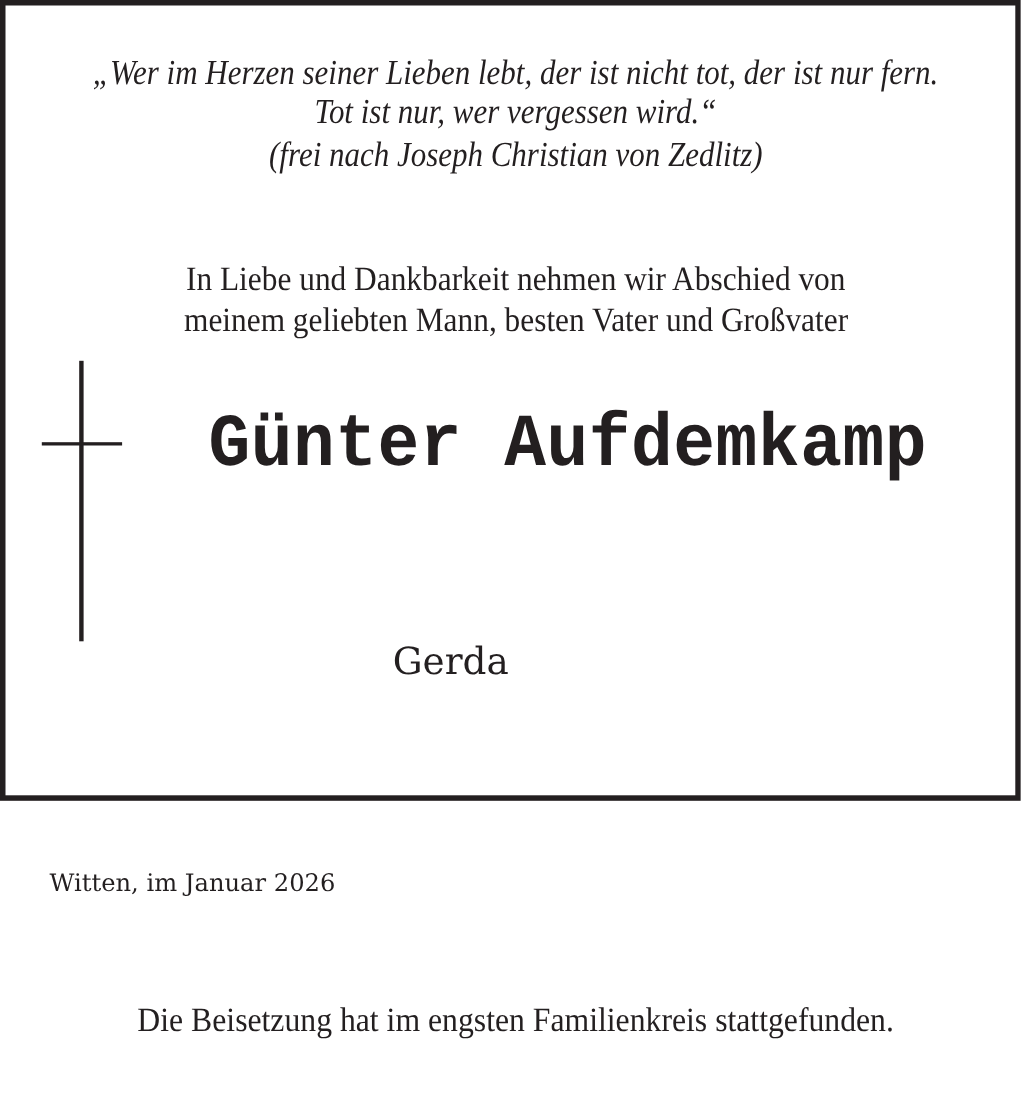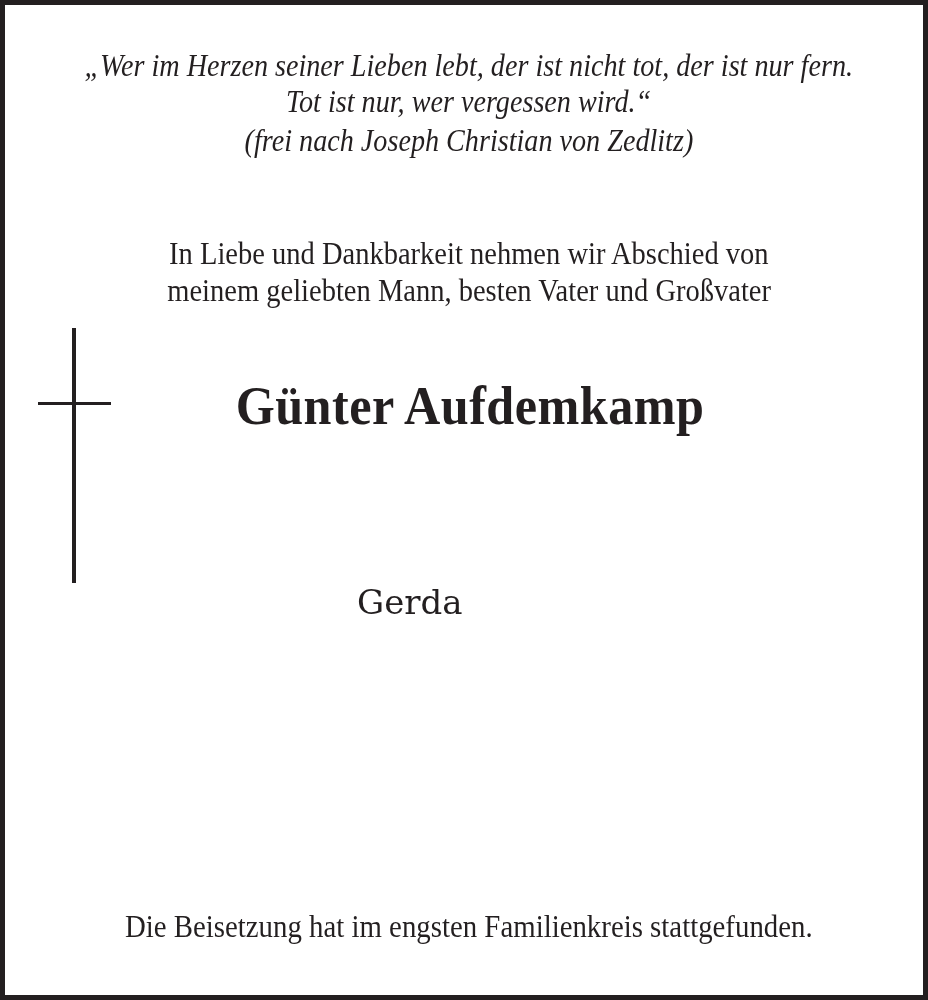--- a/index.html
+++ b/index.html
@@ -1,32 +1,32 @@
 <!DOCTYPE html>
 <html><head>
 <meta charset="utf-8">
 <style>
   html, body { margin: 0; padding: 0; background: #ffffff; }
   body { width: 928px; height: 1000px; position: relative; overflow: hidden; }
   .frame {
-    position: absolute; left: 0; top: 0; width: 928px; height: 1000px;
+    position: absolute; left: 0; top: 0; width: 928px; height: 728px;
     box-sizing: border-box; border: 5px solid #231f20; background: #ffffff;
   }
   .line {
     position: absolute; white-space: nowrap; color: #231f20;
     font-family: "DejaVu Serif", "Liberation Serif", serif;
   }
   .center { left: 0; width: 928px; text-align: center; }
   .cond { display: inline-block; transform-origin: center center; }
   .quote {
     font-family: "Liberation Serif", serif; font-style: italic;
     font-size: 32px; line-height: 36px;
   }
   .intro { font-family: "Liberation Serif", serif; font-size: 31px; line-height: 36px; }
-  .name { font-family: Liberation Serif, serif; font-weight: bold; font-size: 54px; line-height: 60px; letter-spacing: 0.5px; }
+  .name { font-family: Liberation Mono, monospace; font-weight: bold; font-size: 68px; line-height: 60px; letter-spacing: 0.5px; }
   .dates { font-family: "DejaVu Serif", serif; font-size: 26px; line-height: 32px; }
   .family { font-family: "DejaVu Serif", serif; font-size: 34px; line-height: 36px; left: 352px; }
   .place { font-family: "DejaVu Serif", serif; font-size: 22px; line-height: 28px; left: 40px; }
   .closing { font-family: "Liberation Serif", serif; font-size: 31px; line-height: 36px; }
   .cross-v { position: absolute; left: 67px; top: 323px; width: 4px; height: 255px; background: #231f20; }
   .cross-h { position: absolute; left: 33px; top: 397px; width: 73px; height: 3px; background: #231f20; }
 </style>
 </head>
 <body>
 
@@ -54,18 +54,19 @@
     <div class="cross-h"></div>
   </div>
 
   <div class="line name" style="top:371px; left:160px; width:610px; text-align:center;">
     <span class="cond" style="transform: scaleX(0.93);">Günter Aufdemkamp</span>
   </div>
 
 
   <div class="line family" style="top:579px;">Gerda</div>
 
+  <div class="line place" style="top:785px;">Witten, im Januar 2026</div>
 
   <div class="line center closing" style="top:904px;">
     <span class="cond" style="transform: scaleX(0.93);">Die Beisetzung hat im engsten Familienkreis stattgefunden.</span>
   </div>
 
 </div>
 
 </body></html>

